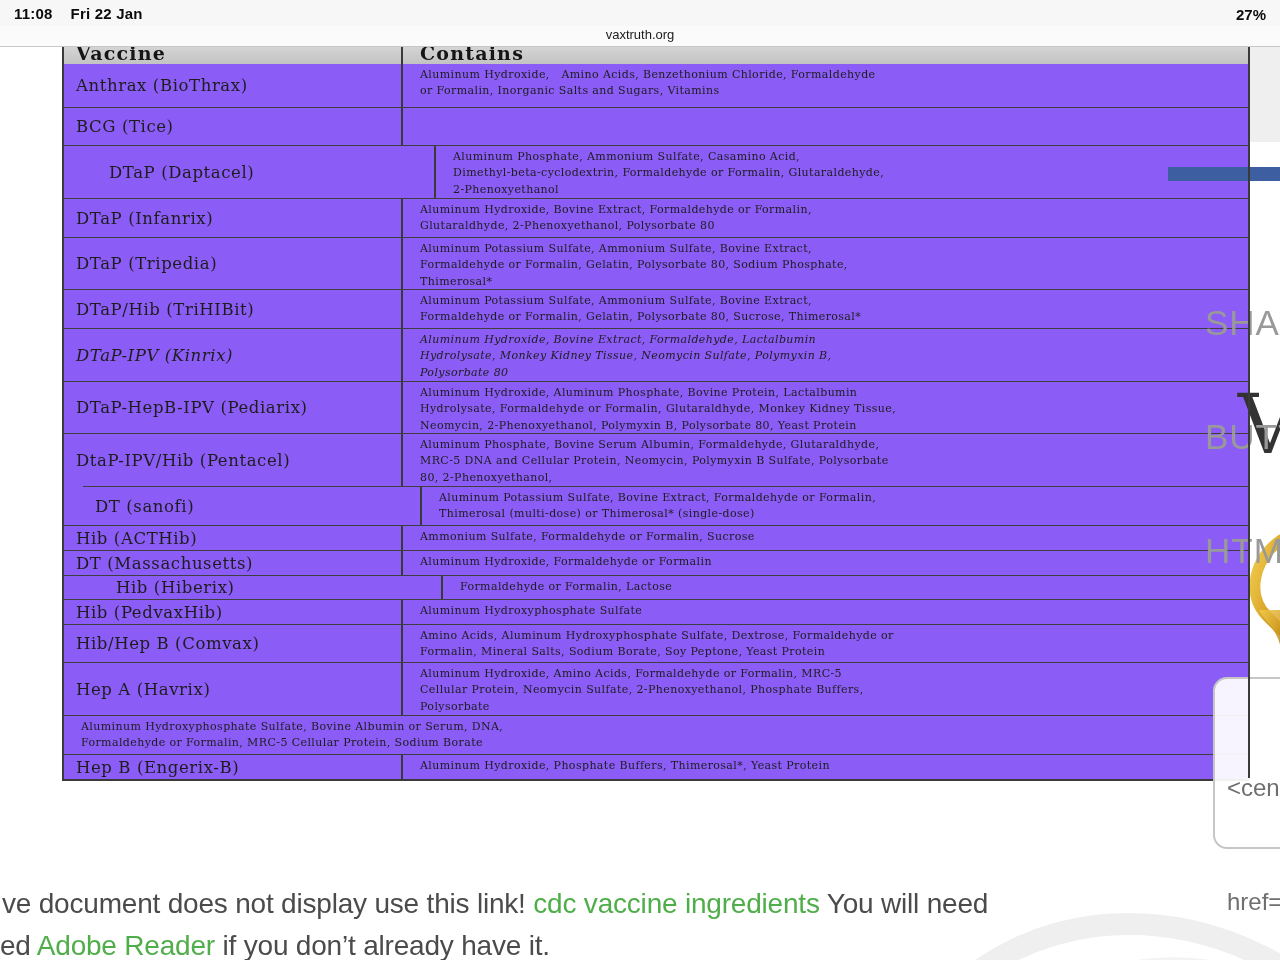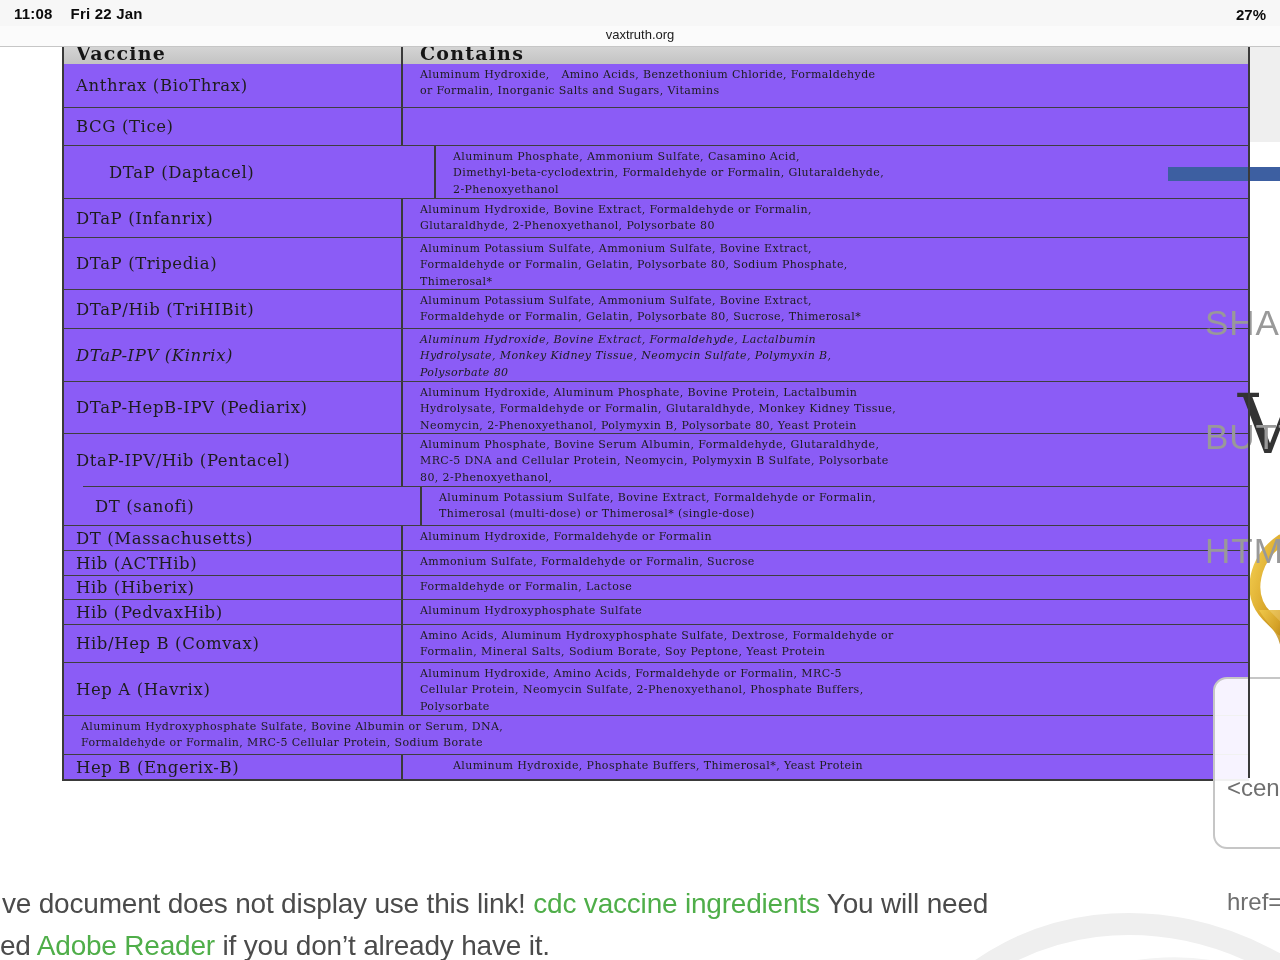--- a/index.html
+++ b/index.html
@@ -140,28 +140,28 @@
           <div class="cell ccell">Aluminum Phosphate, Bovine Serum Albumin, Formaldehyde, Glutaraldhyde,
 MRC-5 DNA and Cellular Protein, Neomycin, Polymyxin B Sulfate, Polysorbate
 80, 2-Phenoxyethanol,</div>
         </div>
         <div class="trow" style="height: 39px; margin-left: 19px;">
           <div class="cell vcell">DT (sanofi)</div>
           <div class="cell ccell">Aluminum Potassium Sulfate, Bovine Extract, Formaldehyde or Formalin,
 Thimerosal (multi-dose) or Thimerosal* (single-dose)</div>
         </div>
         <div class="trow" style="height: 25px;">
+          <div class="cell vcell">Hib (ACTHib)</div>
+          <div class="cell ccell">Ammonium Sulfate, Formaldehyde or Formalin, Sucrose</div>
+        </div>
+        <div class="trow" style="height: 25px;">
           <div class="cell vcell">DT (Massachusetts)</div>
           <div class="cell ccell">Aluminum Hydroxide, Formaldehyde or Formalin</div>
         </div>
-        <div class="trow" style="height: 25px;">
-          <div class="cell vcell">Hib (ACTHib)</div>
-          <div class="cell ccell">Ammonium Sulfate, Formaldehyde or Formalin, Sucrose</div>
-        </div>
-        <div class="trow" style="height: 24px;">
+        <div class="trow" style="height: 24px; padding-left: 40px;">
           <div class="cell vcell">Hib (Hiberix)</div>
           <div class="cell ccell">Formaldehyde or Formalin, Lactose</div>
         </div>
         <div class="trow" style="height: 25px;">
           <div class="cell vcell">Hib (PedvaxHib)</div>
           <div class="cell ccell">Aluminum Hydroxyphosphate Sulfate</div>
         </div>
         <div class="trow" style="height: 38px;">
           <div class="cell vcell">Hib/Hep B (Comvax)</div>
           <div class="cell ccell">Amino Acids, Aluminum Hydroxyphosphate Sulfate, Dextrose, Formaldehyde or
@@ -170,21 +170,21 @@
         <div class="trow" style="height: 53px;">
           <div class="cell vcell">Hep A (Havrix)</div>
           <div class="cell ccell">Aluminum Hydroxide, Amino Acids, Formaldehyde or Formalin, MRC-5
 Cellular Protein, Neomycin Sulfate, 2-Phenoxyethanol, Phosphate Buffers,
 Polysorbate</div>
         </div>
         <div class="trow" style="height: 39px;">
           <div class="cell ccell">Aluminum Hydroxyphosphate Sulfate, Bovine Albumin or Serum, DNA,
 Formaldehyde or Formalin, MRC-5 Cellular Protein, Sodium Borate</div>
         </div>
-        <div class="trow" style="height: 25px; gap: 33px;">
+        <div class="trow" style="height: 25px;">
           <div class="cell vcell">Hep B (Engerix-B)</div>
           <div class="cell ccell">Aluminum Hydroxide, Phosphate Buffers, Thimerosal*, Yeast Protein</div>
         </div>
       </div>
   </div>
   <div class="right-border-overlay"></div>
 
   <div class="blue-bar" style="background: rgb(61, 95, 161);"></div>
   <div class="wm-share">
     <div>SHAR</div>

